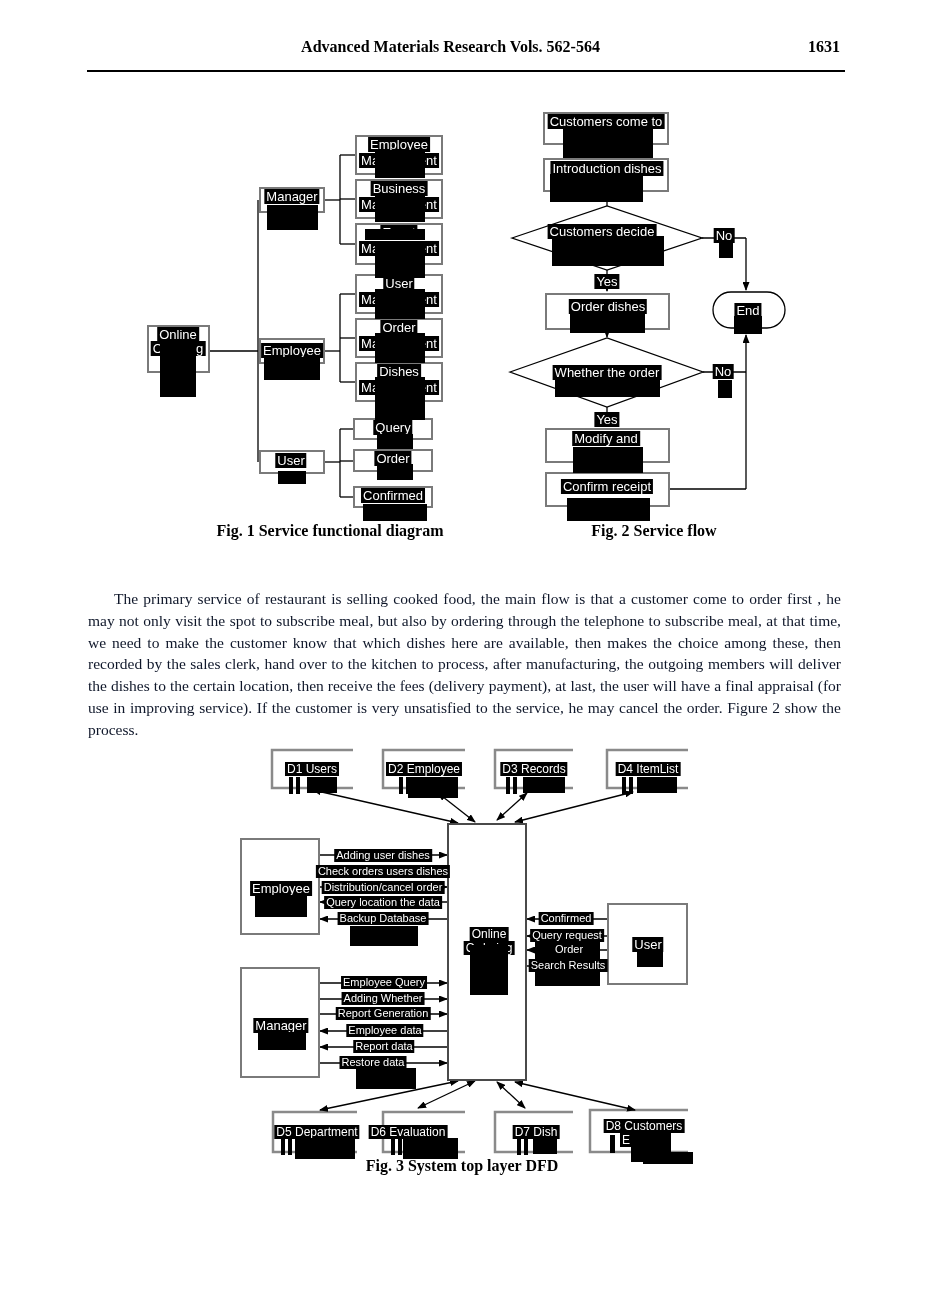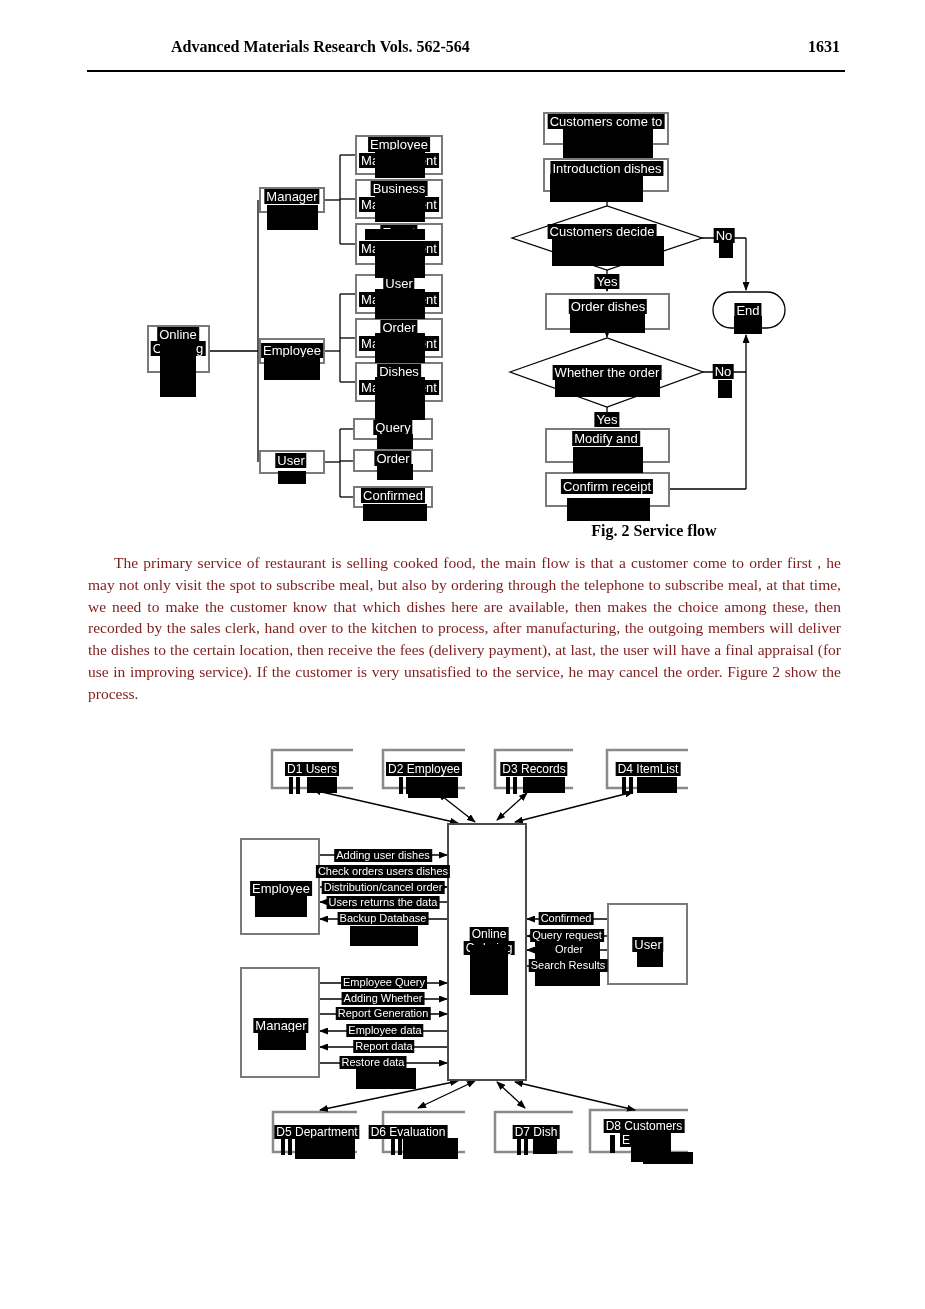--- a/index.html
+++ b/index.html
@@ -13,30 +13,30 @@
   .lbl.f12{font-size:12px;line-height:14px;}
   .lbl.left{transform:none;}
   
   .wbox{position:absolute;background:#fff;border:2px solid #7a7a7a;box-sizing:border-box;z-index:2;}
   .wbox.dark{border-color:#4a4a4a;}
   
   .blob{position:absolute;background:#000;z-index:3;}
   .blob.over{z-index:4;}
   .cap{position:absolute;font:bold 16px/19px "Liberation Serif",serif;text-align:center;color:#000;z-index:5;}
   .hdr{position:absolute;font:bold 16px/19px "Liberation Serif",serif;color:#000;}
-  .para{position:absolute;font:15.5px/21.8px "Liberation Serif",serif;color:#7f1d1d;
-        text-align:justify;text-indent:26px;}
+  .para{position:absolute;font:15.5px/21.8px "Liberation Serif",serif;color:#0f172a;
+        text-align:justify;text-indent:26px;margin-top:36px;}
   svg.lines{position:absolute;left:0;top:0;z-index:1;}
 </style>
 </head>
 <body>
 
 <div class="page">
 
-  <div class="hdr abs" style="left:171px;top:37px;width:545px;">Advanced Materials Research Vols. 562-564</div>
+  <div class="hdr abs" style="left:178px;top:37px;width:545px;text-align:center">Advanced Materials Research Vols. 562-564</div>
   <div class="hdr abs" style="left:790px;top:37px;width:50px;text-align:right">1631</div>
   <div class="abs" style="left:87px;top:70px;width:758px;height:0;border-top:2px solid #000"></div>
 
   <svg class="lines" width="925" height="1309">
     <defs>
       <marker id="ah" markerWidth="9" markerHeight="7" refX="8" refY="3.5" orient="auto-start-reverse" markerUnits="userSpaceOnUse">
         <path d="M0,0 L9,3.5 L0,7 Z" fill="#000"></path>
       </marker>
     </defs>
 
@@ -172,20 +172,21 @@
   <div class="blob" style="left:377px;top:434px;width:36px;height:15px"></div>
 
   <div class="wbox" style="left:353px;top:449px;width:80px;height:23px"></div>
   <div class="lbl" style="left:393px;top:451px">Order</div>
   <div class="blob" style="left:377px;top:464px;width:36px;height:16px"></div>
 
   <div class="wbox" style="left:353px;top:486px;width:80px;height:22px"></div>
   <div class="lbl" style="left:393px;top:488px">Confirmed</div>
   <div class="blob" style="left:363px;top:504px;width:64px;height:17px"></div>
 
+  <div class="cap" style="left:140px;top:521px;width:380px">Fig. 1 Service functional diagram</div>
 
   <div class="wbox" style="left:543px;top:112px;width:126px;height:33px"></div>
   <div class="lbl" style="left:606px;top:114px">Customers come to</div>
   <div class="blob" style="left:563px;top:128px;width:90px;height:30px"></div>
 
   <div class="wbox" style="left:543px;top:158px;width:126px;height:34px"></div>
   <div class="lbl" style="left:607px;top:161px">Introduction dishes</div>
   <div class="blob" style="left:550px;top:174px;width:93px;height:28px"></div>
 
   <div class="lbl" style="left:602px;top:224px">Customers decide</div>
@@ -253,21 +254,21 @@
 
   <div class="wbox dark" style="left:447px;top:823px;width:80px;height:258px"></div>
   <div class="lbl f12" style="left:489px;top:927px">Online</div>
   <div class="lbl f12" style="left:489px;top:941px">Ordering</div>
   <div class="blob over" style="left:470px;top:945px;width:38px;height:50px"></div>
 
   <div class="blob" style="left:350px;top:926px;width:68px;height:20px"></div>
   <div class="lbl f11" style="left:383px;top:849px">Adding user dishes</div>
   <div class="lbl f11" style="left:383px;top:865px">Check orders users dishes</div>
   <div class="lbl f11" style="left:383px;top:881px">Distribution/cancel order</div>
-  <div class="lbl f11" style="left:383px;top:896px">Users returns the data</div>
+  <div class="lbl f11" style="left:383px;top:896px">Query location the data</div>
   <div class="lbl f11" style="left:383px;top:912px">Backup Database</div>
 
   <div class="blob" style="left:356px;top:1068px;width:60px;height:21px"></div>
   <div class="lbl f11" style="left:384px;top:976px">Employee Query</div>
   <div class="lbl f11" style="left:383px;top:992px">Adding Whether</div>
   <div class="lbl f11" style="left:383px;top:1007px">Report Generation</div>
   <div class="lbl f11" style="left:385px;top:1024px">Employee data</div>
   <div class="lbl f11" style="left:384px;top:1040px">Report data</div>
   <div class="lbl f11" style="left:373px;top:1056px">Restore data</div>
 
@@ -292,14 +293,15 @@
   <div class="blob" style="left:517px;top:1139px;width:4px;height:16px"></div>
   <div class="blob" style="left:524px;top:1139px;width:4px;height:16px"></div>
   <div class="blob" style="left:533px;top:1138px;width:24px;height:16px"></div>
 
   <div class="lbl f12" style="left:644px;top:1119px">D8 Customers</div>
   <div class="lbl f12 left" style="left:620px;top:1133px">E</div>
   <div class="blob" style="left:610px;top:1135px;width:5px;height:18px"></div>
   <div class="blob over" style="left:631px;top:1132px;width:40px;height:30px"></div>
   <div class="blob" style="left:643px;top:1152px;width:50px;height:12px"></div>
 
+  <div class="cap" style="left:282px;top:1156px;width:360px">Fig. 3 System top layer DFD</div>
 
 </div>
 
 </body></html>

